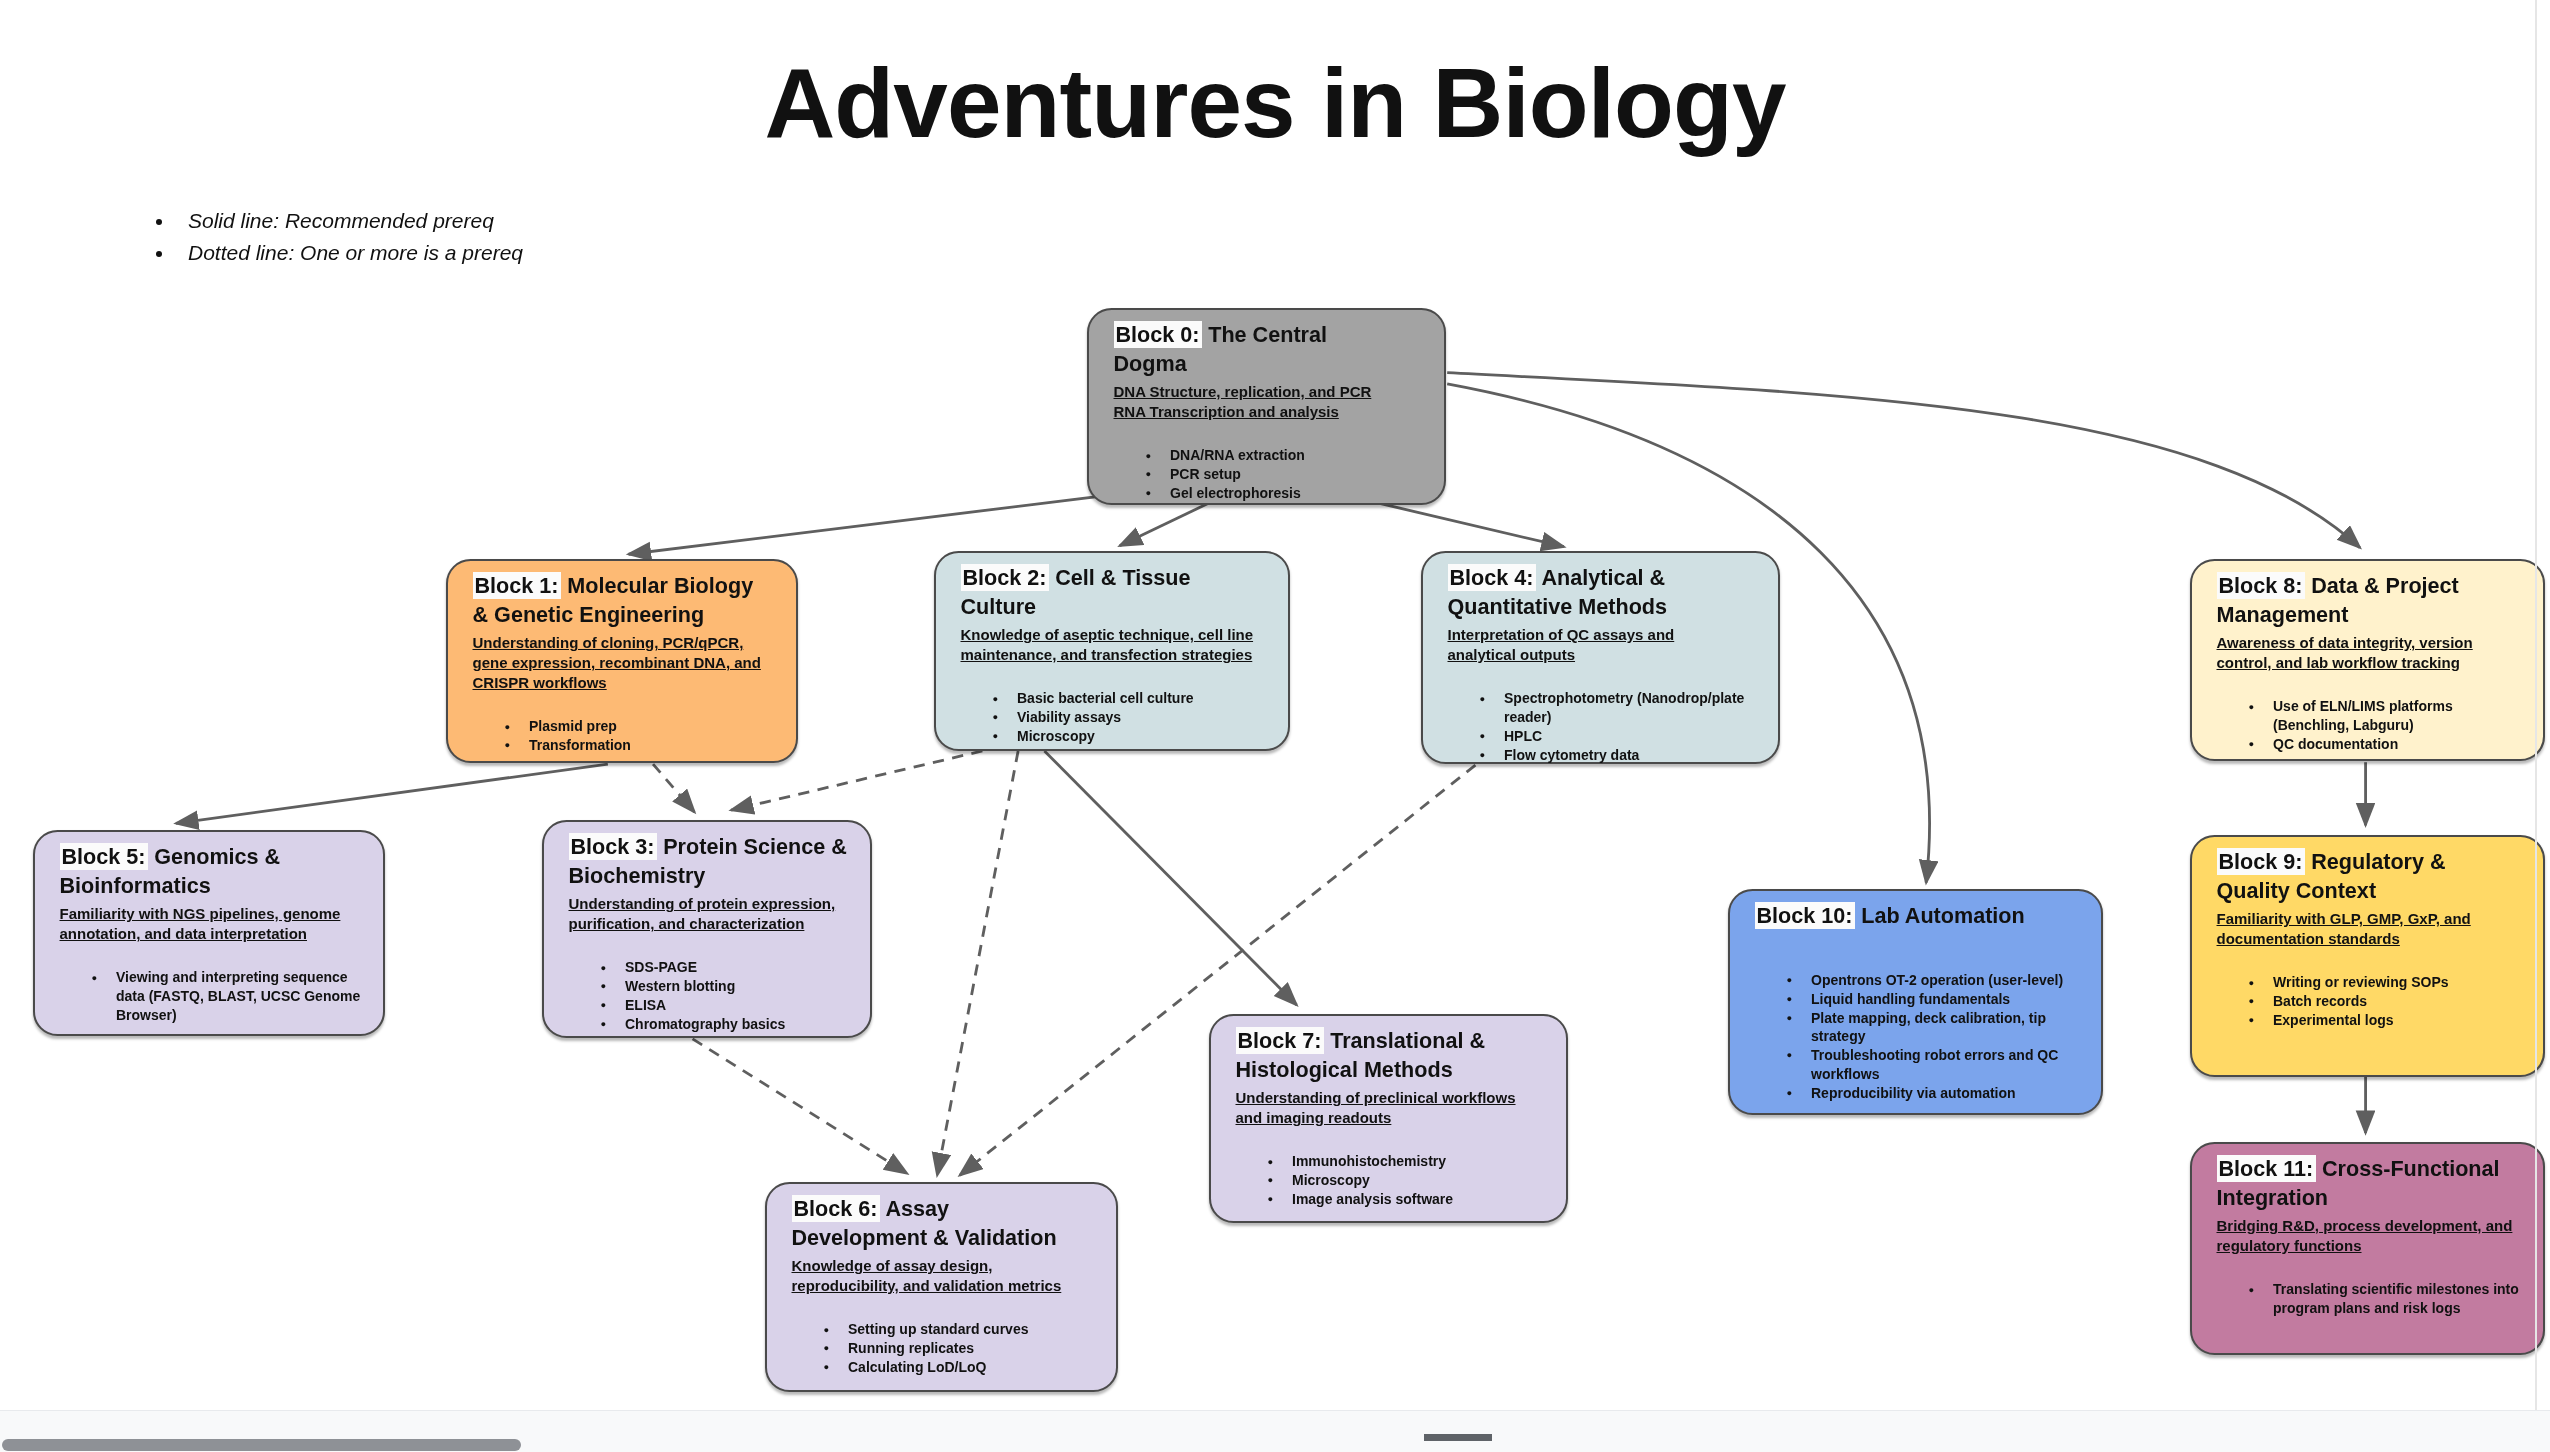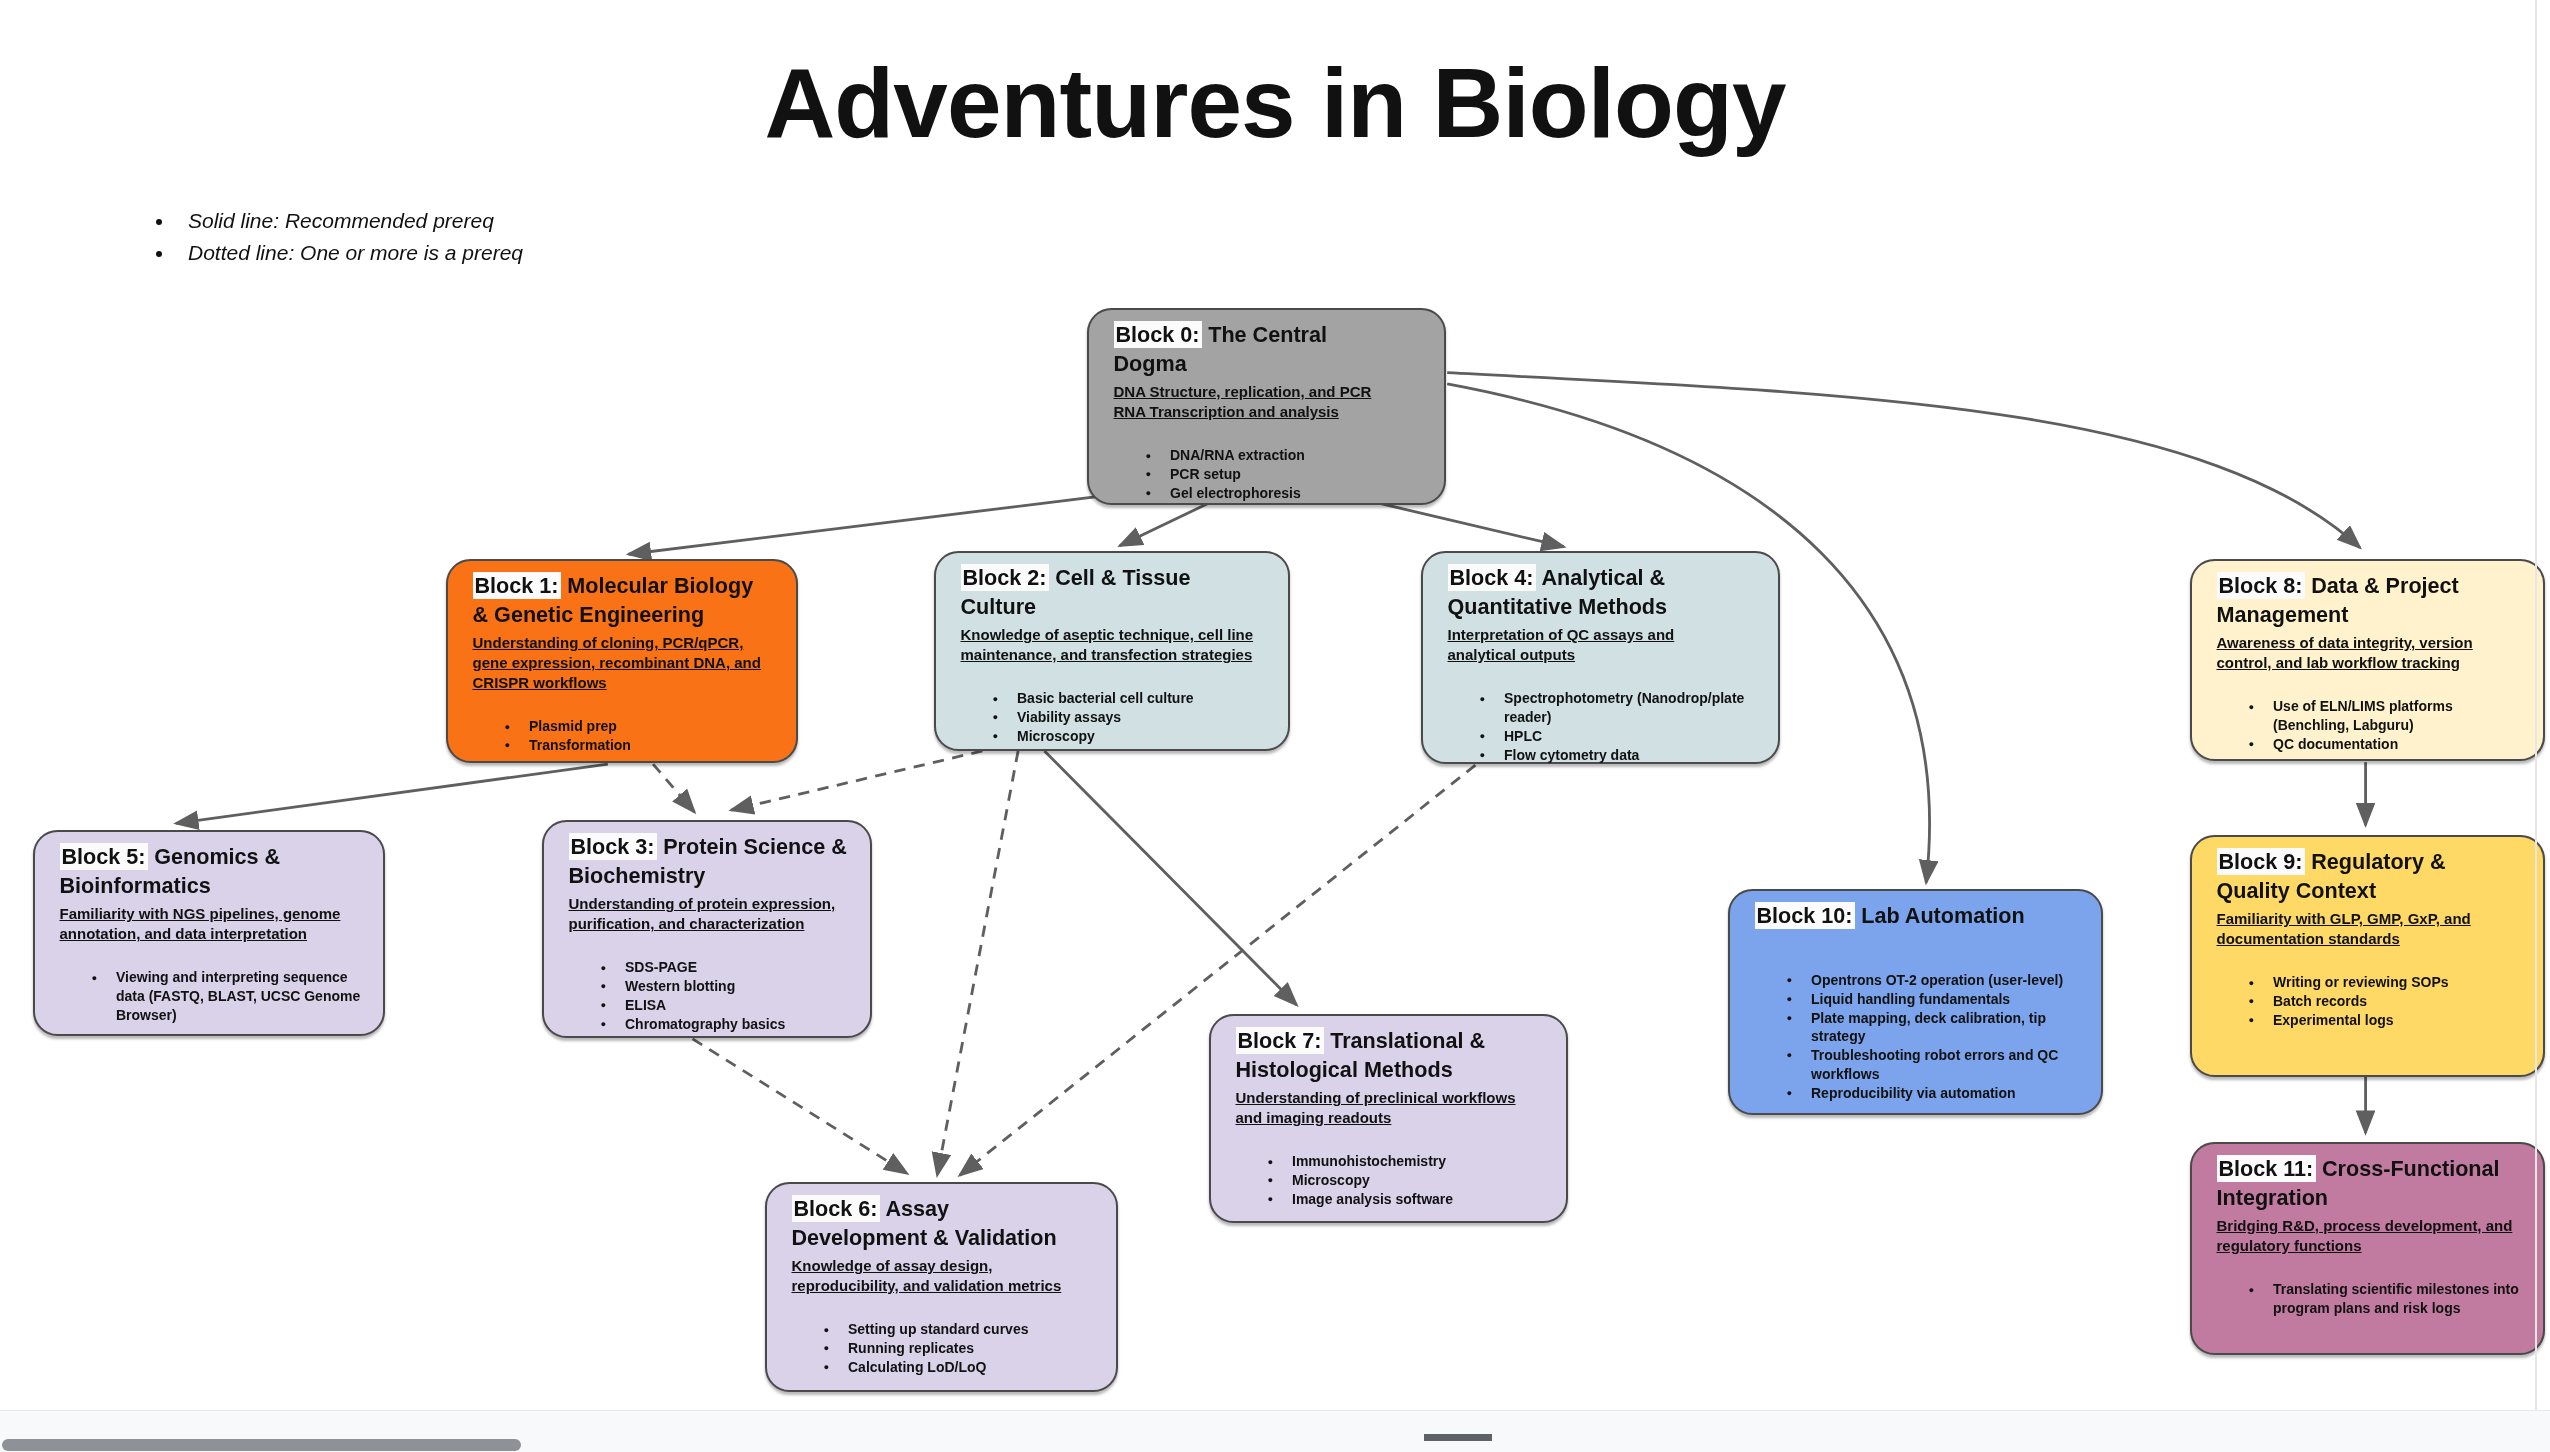--- a/index.html
+++ b/index.html
@@ -79,21 +79,21 @@
         <div class="block-title"><span class="prefix">Block 0:</span><span> The Central
 Dogma</span></div>
         <div class="block-sub">DNA Structure, replication, and PCR
 RNA Transcription and analysis</div>
         <ul>
           <li>DNA/RNA extraction</li>
           <li>PCR setup</li>
           <li>Gel electrophoresis</li>
         </ul>
       </div>
-      <div class="block" style="left: 446px; top: 559px; width: 352px; height: 204px; background: #f97316;">
+      <div class="block" style="left: 446px; top: 559px; width: 352px; height: 204px; background: #fdba74;">
         <div class="block-title"><span class="prefix">Block 1:</span><span> Molecular Biology
 &amp; Genetic Engineering</span></div>
         <div class="block-sub">Understanding of cloning, PCR/qPCR,
 gene expression, recombinant DNA, and
 CRISPR workflows</div>
         <ul>
           <li>Plasmid prep</li>
           <li>Transformation</li>
         </ul>
       </div>

